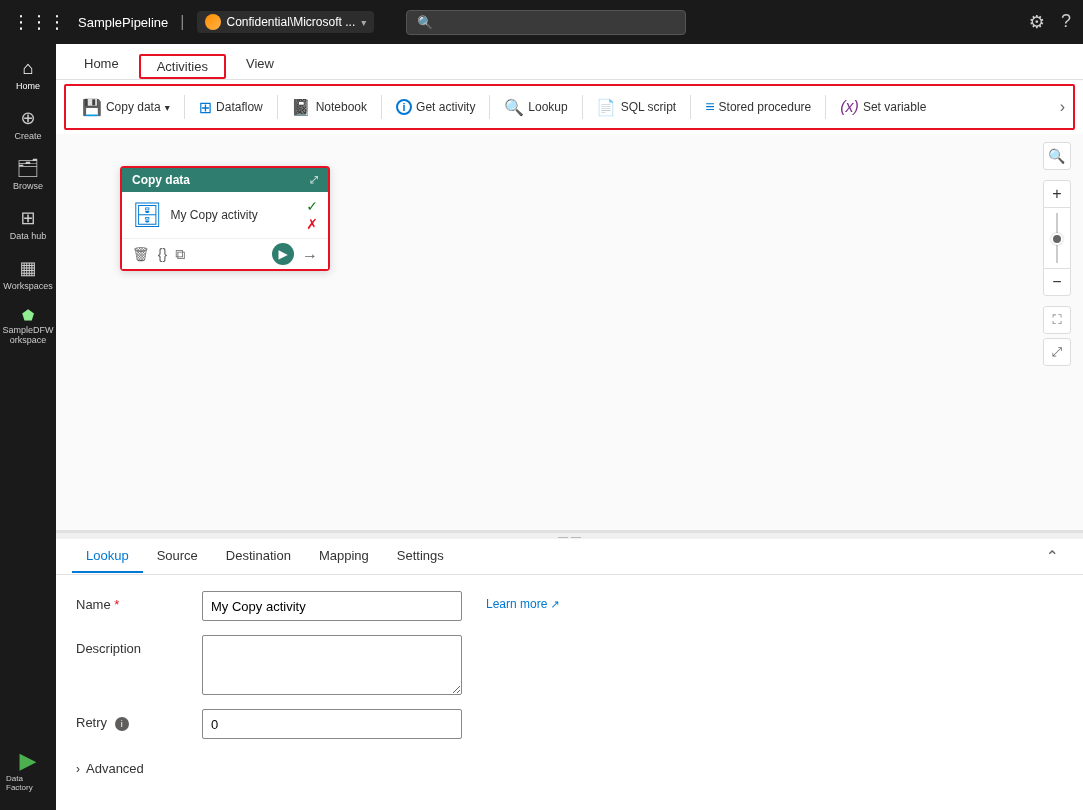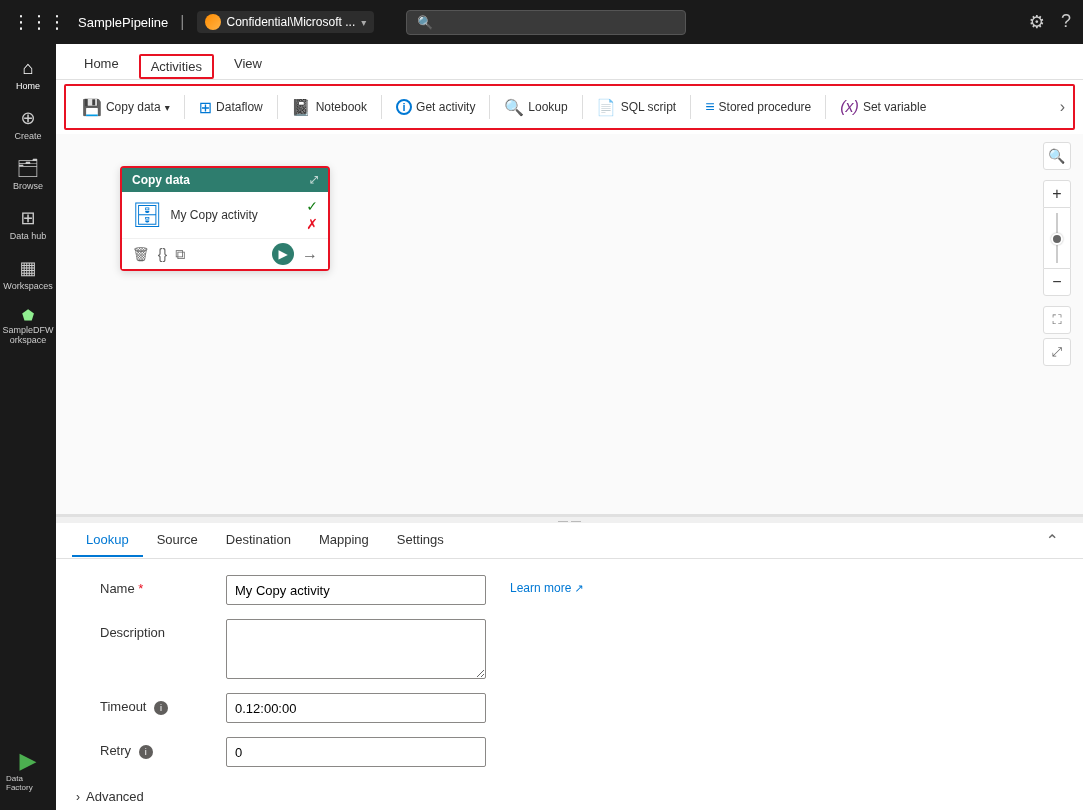--- a/index.html
+++ b/index.html
@@ -94,21 +94,21 @@
       font-size: 13px;
       cursor: pointer;
       color: #333;
       border-bottom: 2px solid transparent;
     }
     .tab-item.activities-tab {
       border: 2px solid #e81123;
       color: #333;
       border-radius: 2px;
       border-bottom: 2px solid #e81123;
-      padding: 3px 10px;
+      padding: 3px 16px;
     }
 
     
     .toolbar {
       height: 46px;
       background: #fff;
       border-bottom: 1px solid #e0e0e0;
       display: flex;
       align-items: center;
       padding: 0 8px;
@@ -292,21 +292,20 @@
       display: flex;
       align-items: flex-start;
       gap: 16px;
     }
     .form-label {
       width: 110px;
       font-size: 13px;
       color: #333;
       padding-top: 6px;
       flex-shrink: 0;
-      margin-left: 24px;
     }
     .form-label-required::after {
       content: ' *';
       color: #e81123;
     }
     .form-input {
       width: 260px;
       height: 30px;
       border: 1px solid #8a8886;
       border-radius: 2px;
@@ -531,27 +530,20 @@
               <span>Learn more</span>
               <span style="font-size:11px;">↗</span>
             </div>
           </div>
 
           <div class="form-row">
             <span class="form-label">Description</span>
             <textarea class="form-textarea" style=""></textarea>
           </div>
 
-          <div class="form-row">
-            <span class="form-label">
-              <span>Timeout</span>
-              <span class="info-icon">i</span>
-            </span>
-            <input type="text" class="form-input" value="0.12:00:00" style="">
-          </div>
 
           <div class="form-row">
             <span class="form-label">
               <span>Retry</span>
               <span class="info-icon">i</span>
             </span>
             <input type="text" class="form-input" value="0" style="">
           </div>
         </div>
 

